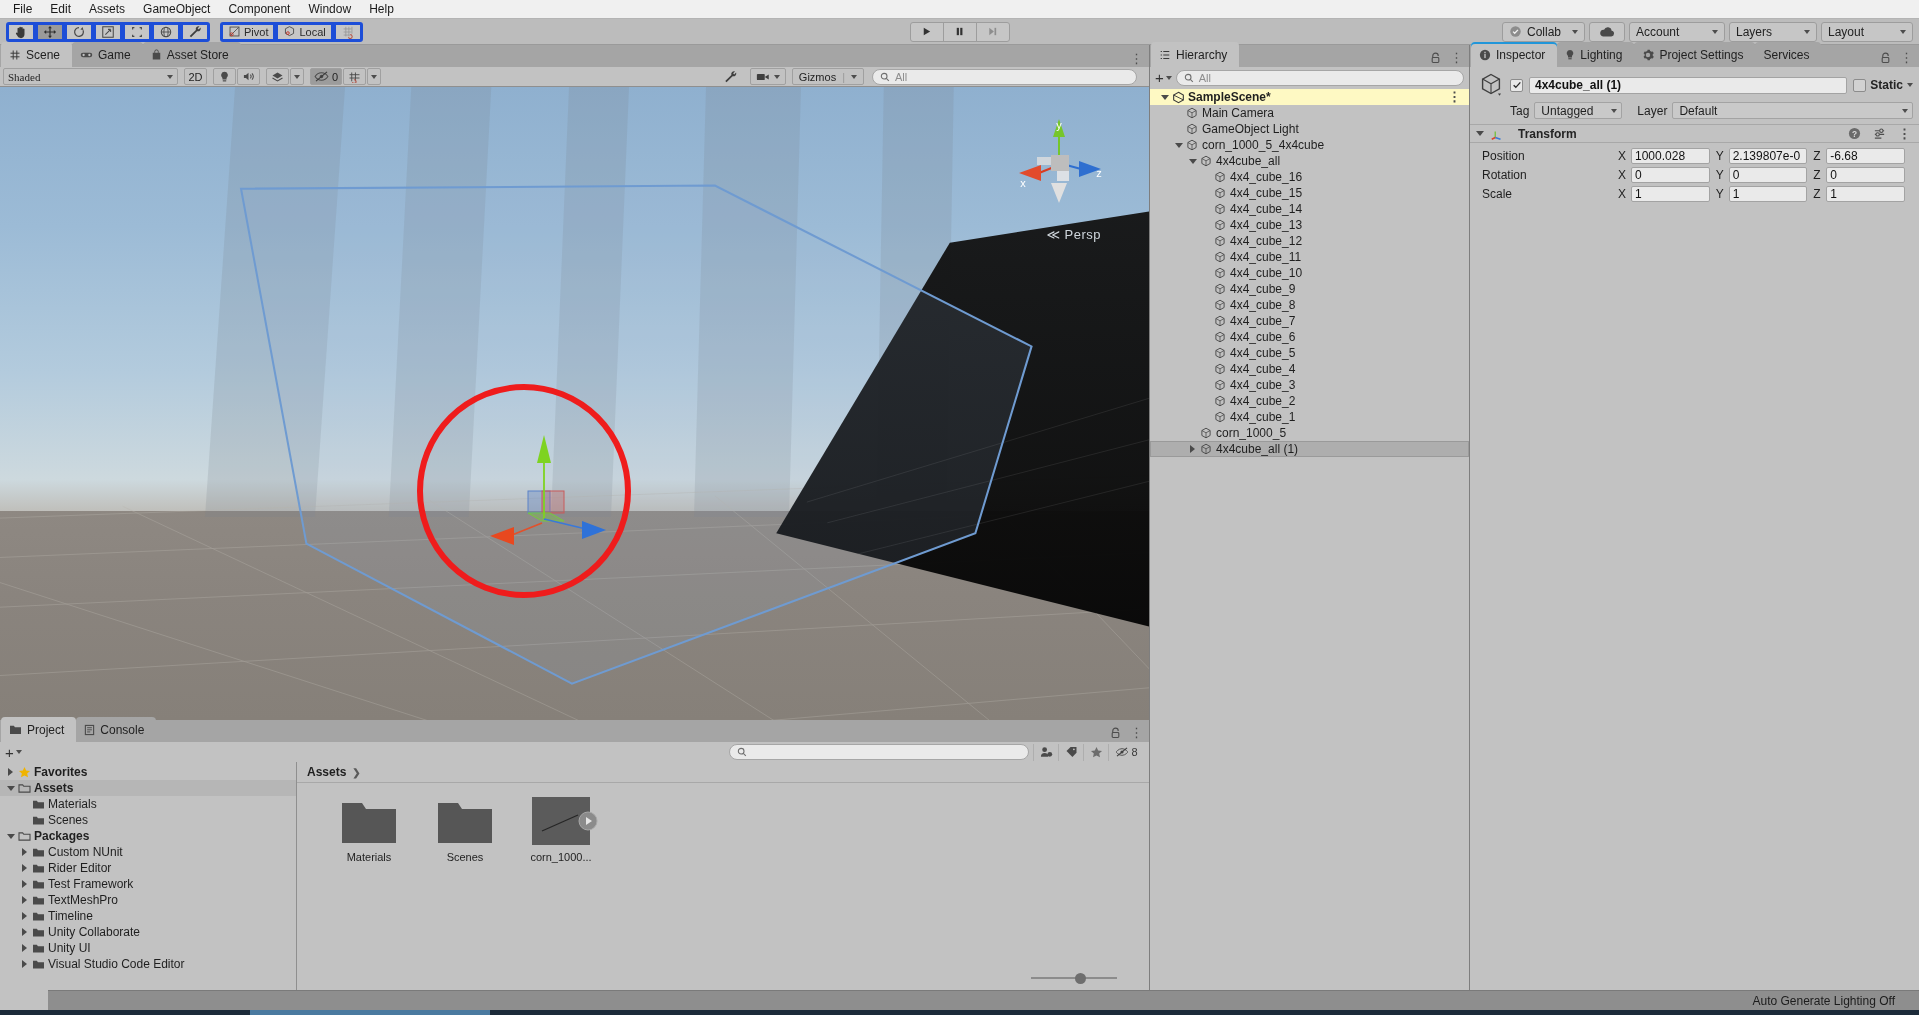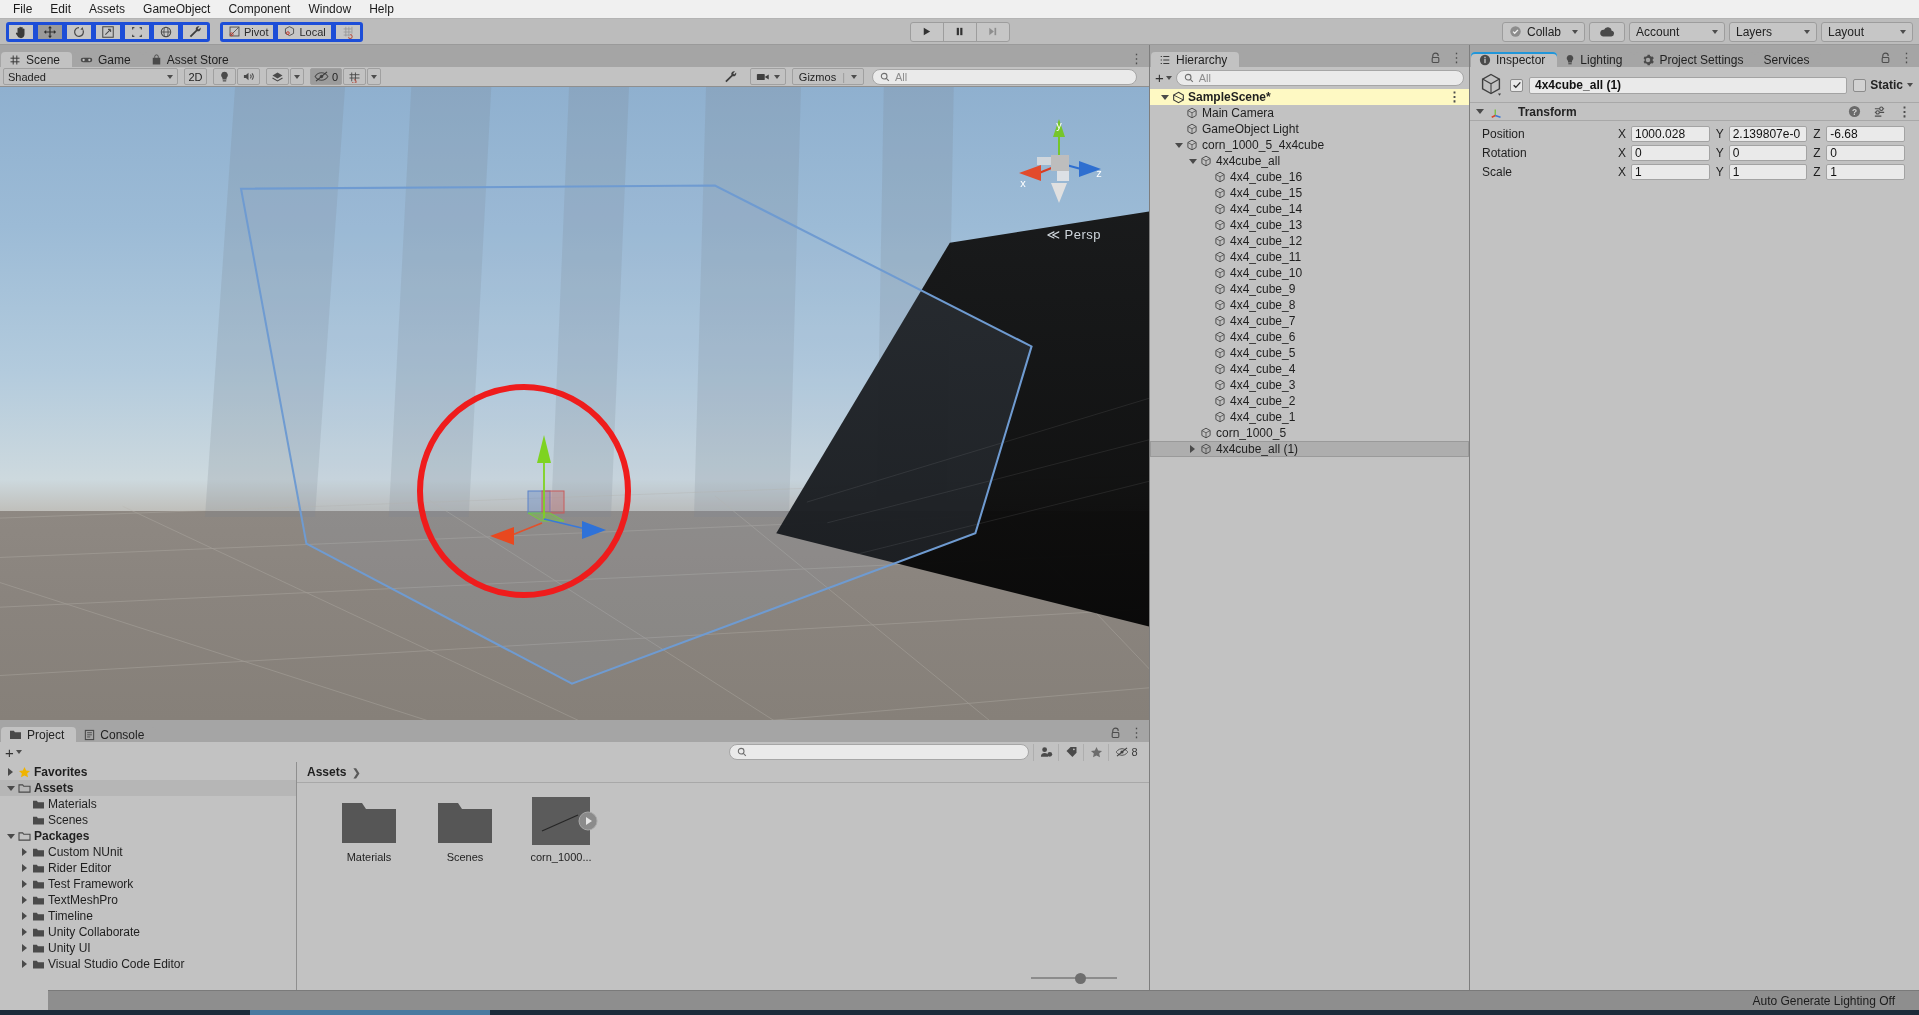--- a/index.html
+++ b/index.html
@@ -72,37 +72,37 @@
   .far-right { width: 450px; flex: 0 0 450px; display: flex; flex-direction: column;
                border-left: 1px solid #7e7e7e; }
 
   
   .panel { display: flex; flex-direction: column; background: #c2c2c2; min-height: 0; }
   .tabbar {
     height: 22px; background: #a5a5a5; display: flex; align-items: flex-end;
     flex: 0 0 22px; position: relative; padding-left: 1px;
   }
   .tab {
-    height: 15px; padding: 0 12px 0 8px; display: flex; align-items: center; gap: 5px;
+    height: 25px; padding: 0 12px 0 8px; display: flex; align-items: center; gap: 5px;
     font-size: 12px; color: #222; background: #a5a5a5; cursor: default;
     border-radius: 4px 4px 0 0;
   }
   .tab.active { background: #c2c2c2; }
   .tab.active.accent { box-shadow: inset 0 2px 0 0 #2196d9; }
   .tabbar-right { position: absolute; right: 6px; bottom: 3px; display: flex; align-items: center; gap: 9px; }
   .kebab { color: #4d4d4d; font-size: 13px; letter-spacing: 0; line-height: 10px; cursor: default; }
 
   
   .scene-panel { flex: 1 1 auto; min-height: 0; }
   .scene-toolbar {
     height: 20px; background: #c2c2c2; display: flex; align-items: center;
     flex: 0 0 20px; padding: 0 3px; gap: 1px; border-bottom: 1px solid #8f8f8f;
   }
   .sdrop { height: 17px; background: #c2c2c2; border: 1px solid #a0a0a0; border-radius: 2px;
-           display: flex; align-items: center; padding: 0 4px; font-size: 11px; color: #232323; }
+           display: flex; align-items: center; padding: 0 4px; font-size: 11px; color: #232323; font-family: Liberation Serif, serif; }
   .shaded-drop { width: 175px; justify-content: space-between; }
   .sbtn { height: 17px; min-width: 23px; background: #c2c2c2; border: 1px solid #a0a0a0;
           border-radius: 2px; display: flex; align-items: center; justify-content: center;
           padding: 0 3px; font-size: 11px; color: #232323; }
   .sbtn.pressed { background: #9c9c9c; }
   .sbtn.nb { border: none; background: transparent; }
   .sview-search {
     height: 16px; background: #eaeaea; border: 1px solid #a6a6a6; border-radius: 8px;
     display: flex; align-items: center; padding: 0 7px; gap: 5px; font-size: 11px;
     color: #8d8d8d; width: 265px;
@@ -1176,20 +1176,32 @@
             <div class="name-field">
               <span>4x4cube_all (1)</span>
             </div>
             <div class="static-wrap">
               <div class="cbx-static"></div>
               <span>Static</span>
               <span class="caret caret-sm"></span>
             </div>
           </div>
 
+          <div class="tag-row">
+            <span class="lbl">Tag</span>
+            <div class="ddown tag-dd">
+              <span>Untagged</span>
+              <span class="caret caret-sm"></span>
+            </div>
+            <span class="lbl" style="margin-left:10px">Layer</span>
+            <div class="ddown layer-dd">
+              <span>Default</span>
+              <span class="caret caret-sm"></span>
+            </div>
+          </div>
 
           <div class="comp-hdr">
             <span class="tri-down"></span>
             <svg width="14" height="14" viewBox="0 0 16 16">
               <path d="M6 12L6 5" stroke="#7ac143" stroke-width="1.6"></path>
               <path d="M6 12L12 14" stroke="#3a78d8" stroke-width="1.6"></path>
               <path d="M6 12L2 14" stroke="#d9452b" stroke-width="1.6"></path>
             </svg>
             <span style="margin-left:8px">Transform</span>
             <span class="spacer"></span>

